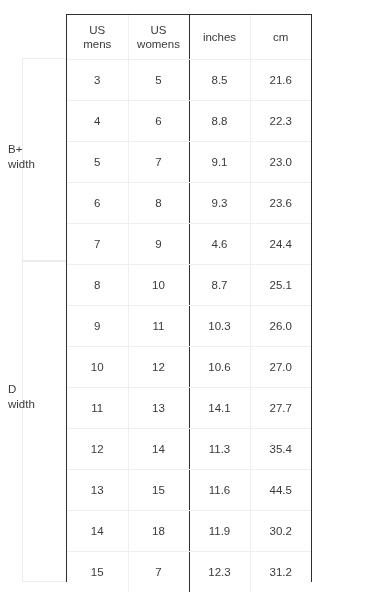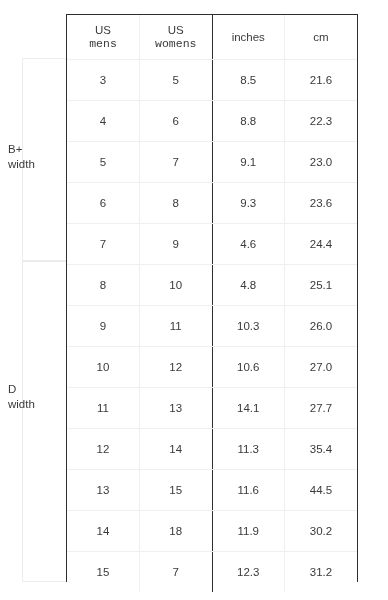--- a/index.html
+++ b/index.html
@@ -50,21 +50,21 @@
     white-space: pre-line;
   }
   .label-b { top: 142px; }
   .label-d { top: 382px; }
 
   
   .size-table {
     position: absolute;
     left: 66px;
     top: 14px;
-    width: 292px;
+    width: 246px;
     height: 568px;
     box-sizing: border-box;
     border: 1.4px solid #2f2f2f;
     border-collapse: collapse;
     background: #fff;
   }
 
   .size-table table {
     width: 100%;
     height: 100%;
@@ -96,21 +96,21 @@
     border-right: 1.4px solid #2f2f2f;
   }
 
   .size-table thead th {
     height: 44px;
     border-bottom: 1px solid #efeff0;
   }
   .size-table tbody td { height: 40px; }
 
   .hdr-line { display: block; }
-  .hdr-two .hdr-line + .hdr-line { margin-top: 0; font-family: Liberation Mono, monospace; }
+  .hdr-two .hdr-line + .hdr-line { margin-top: 0; }
 </style>
 </head>
 <body>
 
 <div id="size-chart">
 
   <div class="bracket bracket-b"></div>
   <div class="bracket-label label-b">B+
 width</div>
 
@@ -165,21 +165,21 @@
           </tr>
           <tr>
             <td>7</td>
             <td class="div-strong">9</td>
             <td>4.6</td>
             <td>24.4</td>
           </tr>
           <tr>
             <td>8</td>
             <td class="div-strong">10</td>
-            <td>4.8</td>
+            <td>8.7</td>
             <td>25.1</td>
           </tr>
           <tr>
             <td>9</td>
             <td class="div-strong">11</td>
             <td>10.3</td>
             <td>26.0</td>
           </tr>
           <tr>
             <td>10</td>

